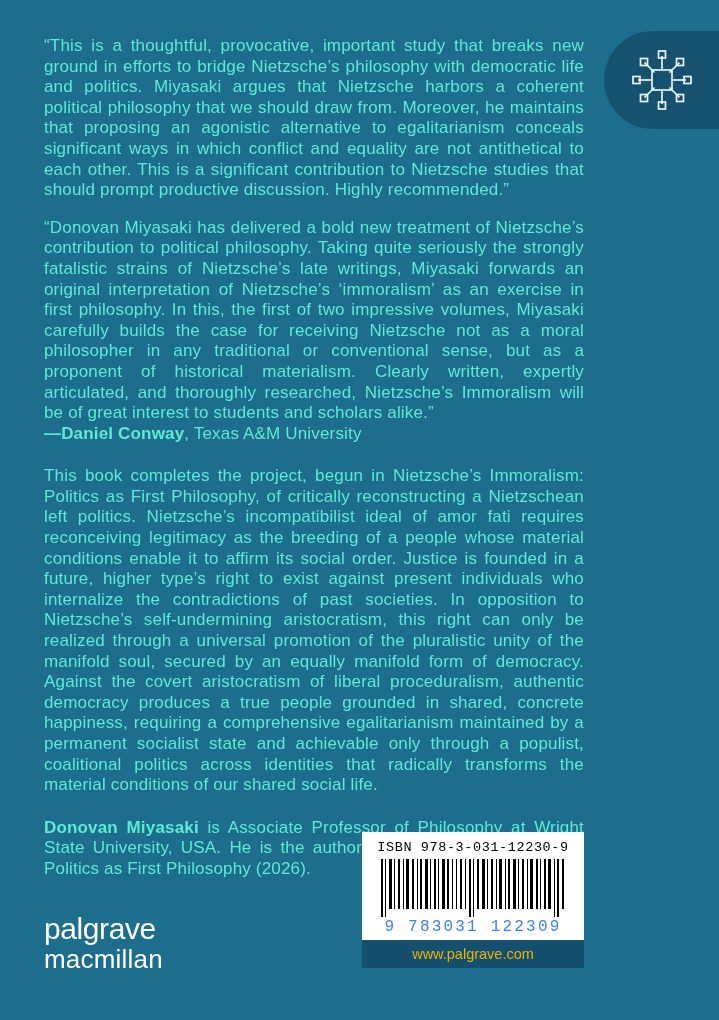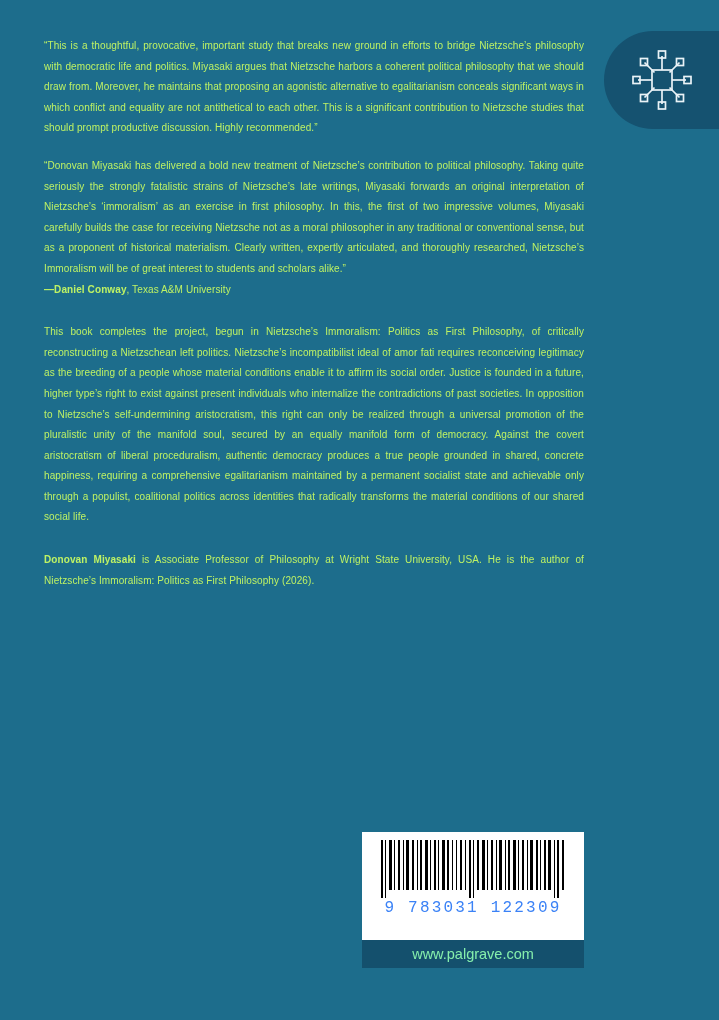--- a/index.html
+++ b/index.html
@@ -43,26 +43,26 @@
   #text-column {
     position: absolute;
     left: 44px;
     top: 36px;
     width: 540px;
   }
 
   .blurb,
   .description,
   .author-bio {
-    font-size: 10px;
+    font-size: 17px;
     line-height: 20.6px;
     text-align: justify;
     text-justify: inter-word;
     margin: 0;
-    color: #bef264;
+    color: #5eead4;
     letter-spacing: 0.01em;
   }
   .blurb-quote { display: inline; }
   .blurb-attrib {
     display: block;
     text-align: left;
     margin-top: 0px;
   }
   .blurb-attrib .name { font-weight: bold; }
   .gap-md { height: 17px; }
@@ -106,21 +106,21 @@
     text-align: center;
     margin-top: 1px;
     white-space: nowrap;
   }
   #palgrave-url-band {
     background: #14506d;
     height: 28px;
     line-height: 28px;
     text-align: center;
     font-size: 14.5px;
-    color: #86efac;
+    color: #eab308;
   }
 
   
   #publisher-logo {
     position: absolute;
     left: 44px;
     top: 913px;
     width: 210px;
   }
   #publisher-logo svg { display: block; }
@@ -175,20 +175,21 @@
     <p class="description"><span>This book completes the project, begun in </span><span class="it">Nietzsche’s Immoralism: Politics as First Philosophy,</span><span> of critically reconstructing a Nietzschean left politics. Nietzsche’s incompatibilist ideal of </span><span class="it">amor fati</span><span> requires reconceiving legitimacy as the breeding of a people whose material conditions enable it to affirm its social order. Justice is founded in a future, higher type’s right to exist against present individuals who internalize the contradictions of past societies. In opposition to Nietzsche’s self-undermining aristocratism, this right can only be realized through a universal promotion of the pluralistic unity of the manifold soul, secured by an equally manifold form of democracy. Against the covert aristocratism of liberal proceduralism, authentic democracy produces a true people grounded in shared, concrete happiness, requiring a comprehensive egalitarianism maintained by a permanent socialist state and achievable only through a populist, coalitional politics across identities that radically transforms the material conditions of our shared social life.</span></p>
 
     <div class="gap-lg"></div>
 
     <p class="author-bio"><span class="bold">Donovan Miyasaki</span><span> is Associate Professor of Philosophy at Wright State University, USA. He is the author of </span><span class="it">Nietzsche’s Immoralism: Politics as First Philosophy</span><span> (2026).</span></p>
 
   </div>
 
   <div id="barcode-block">
     <div id="barcode-white">
+      <div id="isbn-text">ISBN 978-3-031-12230-9</div>
       <svg id="barcode-bars" viewBox="0 0 188 58" preserveAspectRatio="none" width="188" height="58">
         <g fill="#000000">
           <rect x="2" y="0" width="2" height="58"></rect>
           <rect x="6" y="0" width="1" height="58"></rect>
           <rect x="10" y="0" width="3" height="50"></rect>
           <rect x="15" y="0" width="1" height="50"></rect>
           <rect x="19" y="0" width="2" height="50"></rect>
           <rect x="24" y="0" width="1" height="50"></rect>
           <rect x="27" y="0" width="3" height="50"></rect>
           <rect x="33" y="0" width="2" height="50"></rect>
@@ -226,14 +227,20 @@
           <rect x="175" y="0" width="1" height="58"></rect>
           <rect x="178" y="0" width="2" height="58"></rect>
           <rect x="183" y="0" width="2" height="50"></rect>
         </g>
       </svg>
       <div id="ean-digits">9 783031 122309</div>
     </div>
     <div id="palgrave-url-band" style="background: rgb(20, 80, 109);">www.palgrave.com</div>
   </div>
 
+  <div id="publisher-logo">
+    <svg viewBox="0 0 210 62" width="210" height="62">
+      <text x="0" y="26" font-family="'Liberation Sans', sans-serif" font-size="30" fill="#ffffff" letter-spacing="-0.4">palgrave</text>
+      <text x="0" y="55" font-family="'Liberation Sans', sans-serif" font-size="26" fill="#ffffff" letter-spacing="0.2">macmillan</text>
+    </svg>
+  </div>
 
 </div>
 
 </body></html>

